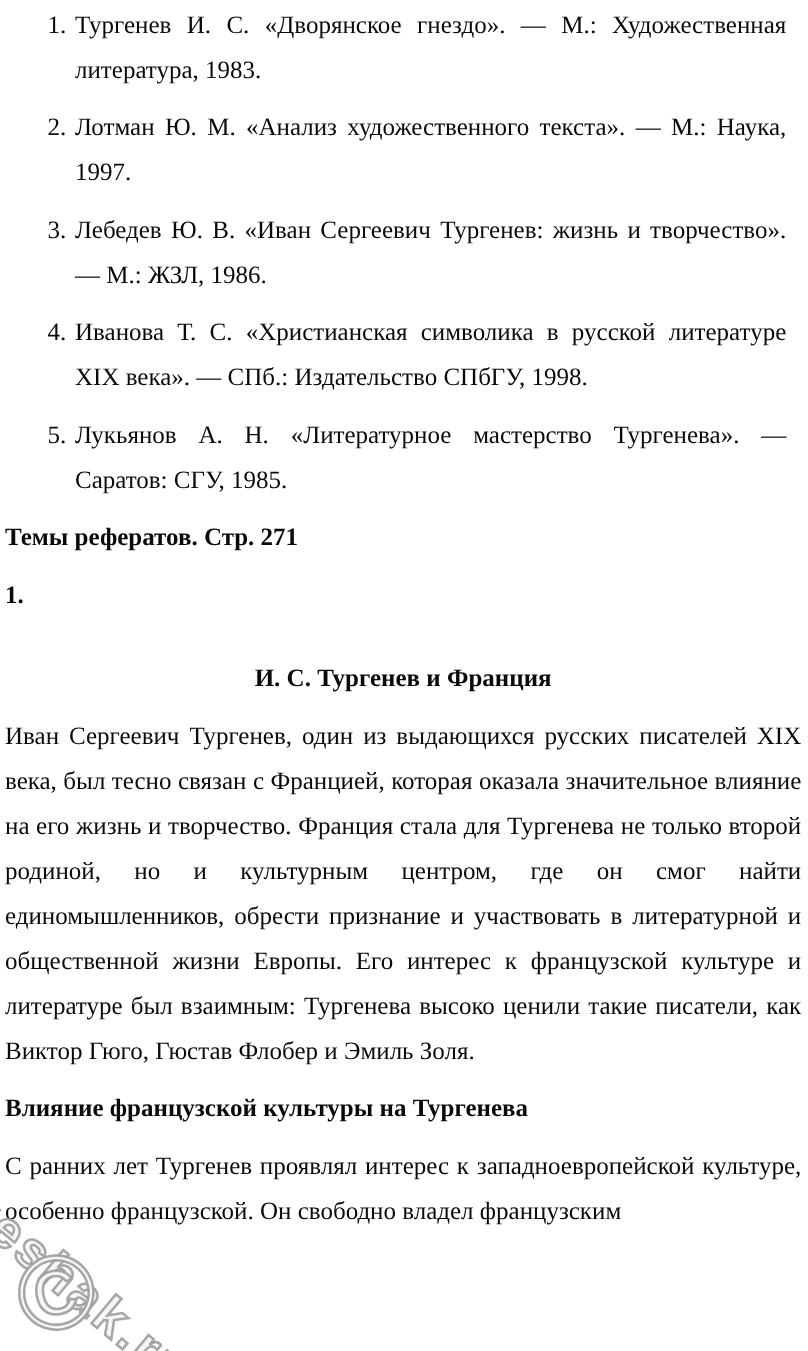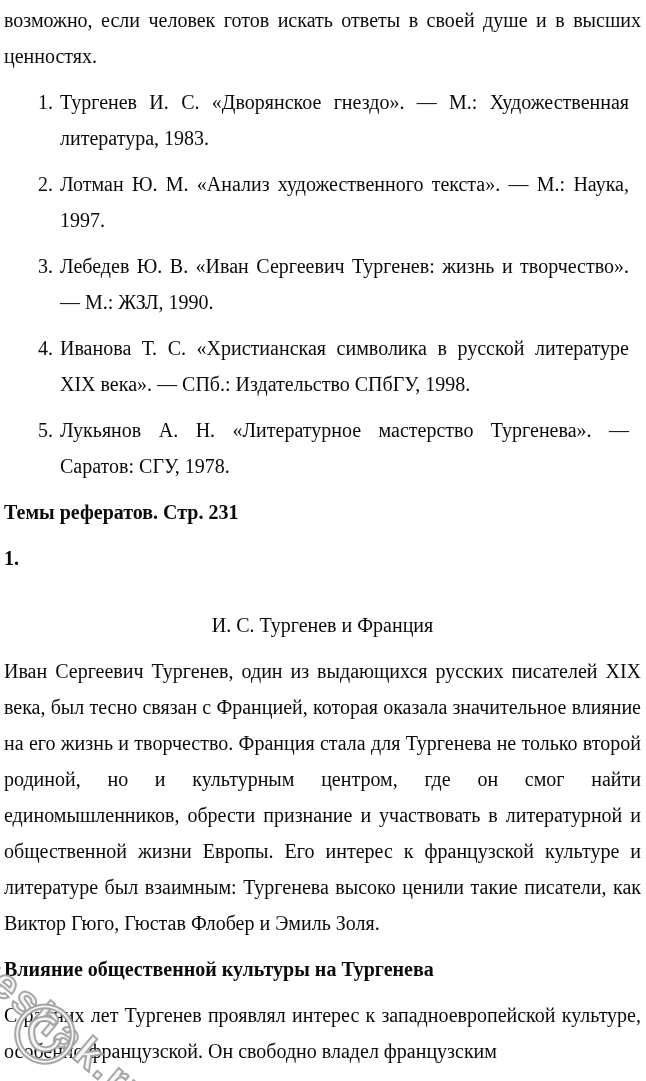--- a/index.html
+++ b/index.html
@@ -28,21 +28,21 @@
   }
   .heading {
     font-weight: bold;
     text-align: left;
   }
   .subnum {
     font-weight: bold;
     text-align: left;
   }
   .center-title {
-    font-weight: normal;
+    font-weight: bold;
     text-align: center;
     margin-top: 31px;
   }
   .list {
     margin: 0 12px 0 0;
     padding: 0 0 0 54px;
   }
   .list li {
     text-align: justify;
     text-align-last: left;
@@ -77,40 +77,39 @@
     line-height: 1;
     font-weight: normal;
     transform: rotate(-10deg);
   }
 </style>
 </head>
 <body>
 
 <main class="page">
 
-  <p class="para">возможно, если человек готов искать ответы в своей душе и в высших ценностях.</p>
 
 
   <ol class="list">
     <li>Тургенев И. С. «Дворянское гнездо». — М.: Художественная литература, 1983.</li>
     <li>Лотман Ю. М. «Анализ художественного текста». — М.: Наука, 1997.</li>
-    <li>Лебедев Ю. В. «Иван Сергеевич Тургенев: жизнь и творчество». — М.: ЖЗЛ, 1990.</li>
+    <li>Лебедев Ю. В. «Иван Сергеевич Тургенев: жизнь и творчество». — М.: ЖЗЛ, 1986.</li>
     <li>Иванова Т. С. «Христианская символика в русской литературе XIX века». — СПб.: Издательство СПбГУ, 1998.</li>
-    <li>Лукьянов А. Н. «Литературное мастерство Тургенева». — Саратов: СГУ, 1978.</li>
+    <li>Лукьянов А. Н. «Литературное мастерство Тургенева». — Саратов: СГУ, 1985.</li>
   </ol>
 
-  <h2 class="heading">Темы рефератов. Стр. 231</h2>
+  <h2 class="heading">Темы рефератов. Стр. 271</h2>
 
   <p class="subnum">1.</p>
 
   <h3 class="center-title">И. С. Тургенев и Франция</h3>
 
   <p class="para">Иван Сергеевич Тургенев, один из выдающихся русских писателей XIX века, был тесно связан с Францией, которая оказала значительное влияние на его жизнь и творчество. Франция стала для Тургенева не только второй родиной, но и культурным центром, где он смог найти единомышленников, обрести признание и участвовать в литературной и общественной жизни Европы. Его интерес к французской культуре и литературе был взаимным: Тургенева высоко ценили такие писатели, как Виктор Гюго, Гюстав Флобер и Эмиль Золя.</p>
 
-  <h2 class="heading">Влияние общественной культуры на Тургенева</h2>
+  <h2 class="heading">Влияние французской культуры на Тургенева</h2>
 
   <p class="para">С ранних лет Тургенев проявлял интерес к западноевропейской культуре, особенно французской. Он свободно владел французским</p>
 
 </main>
 
 <div class="wm wm-site">reshak.ru</div>
 
 <div class="wm wm-copy">©</div>
 
 </body></html>

